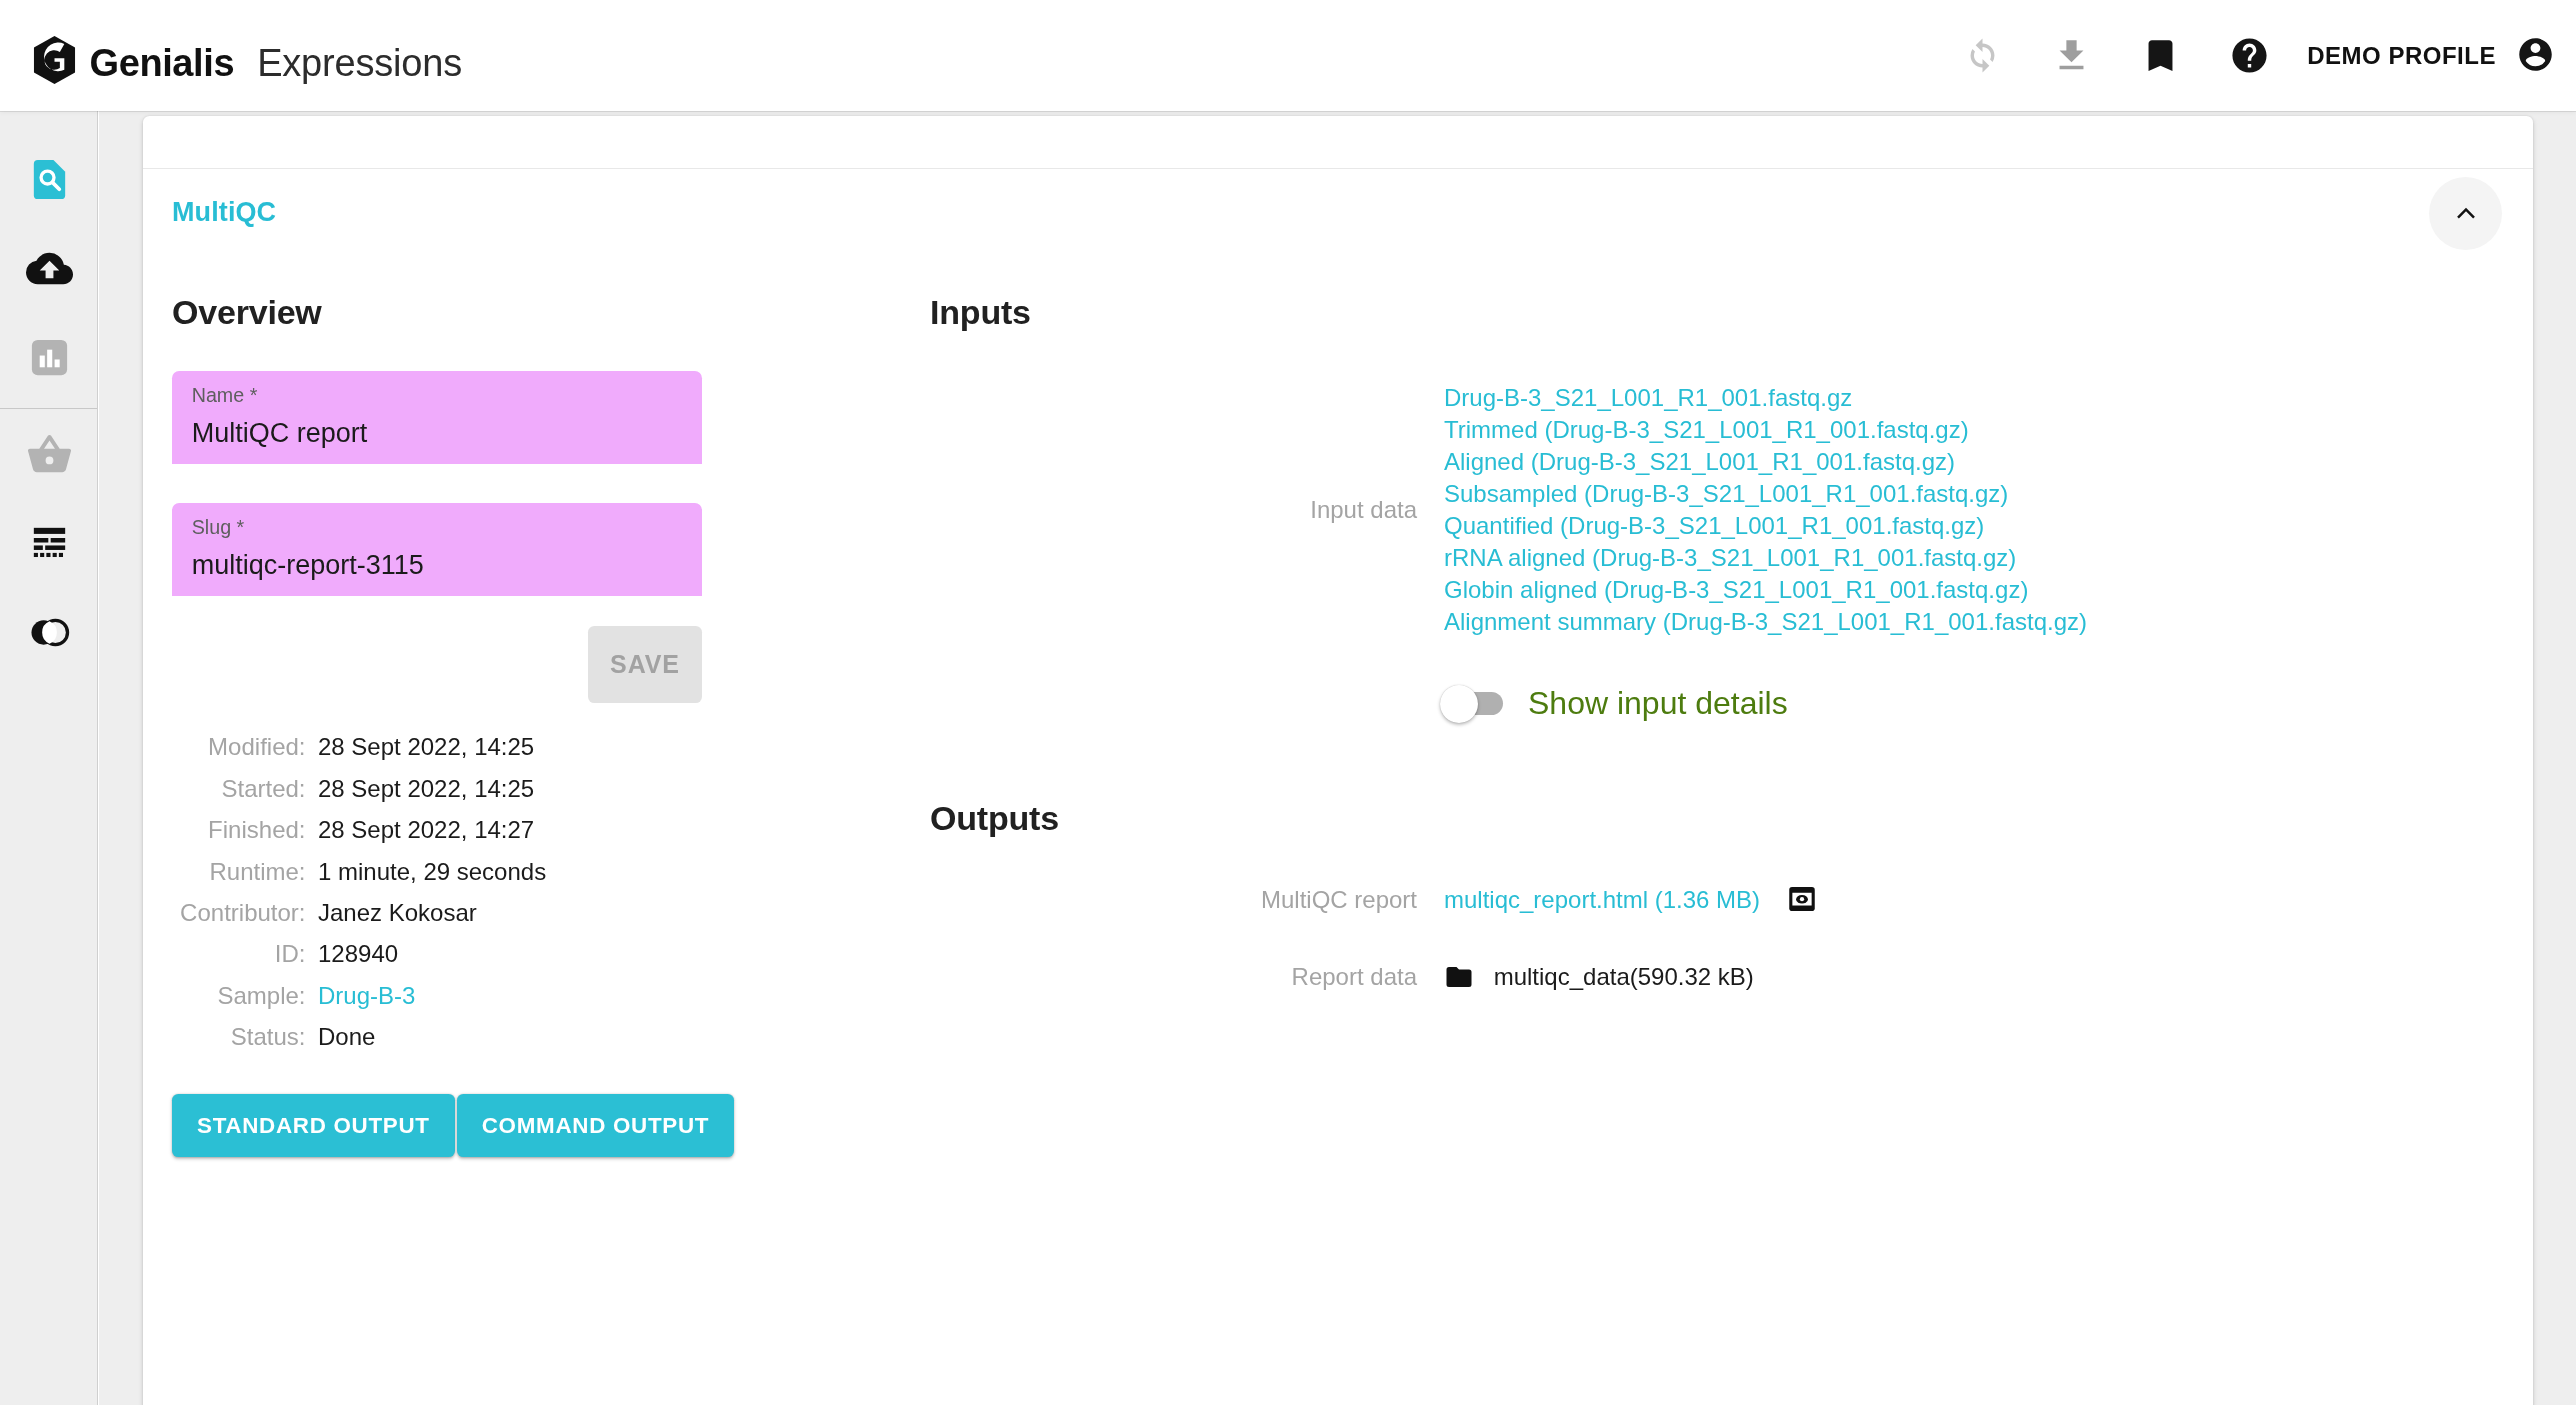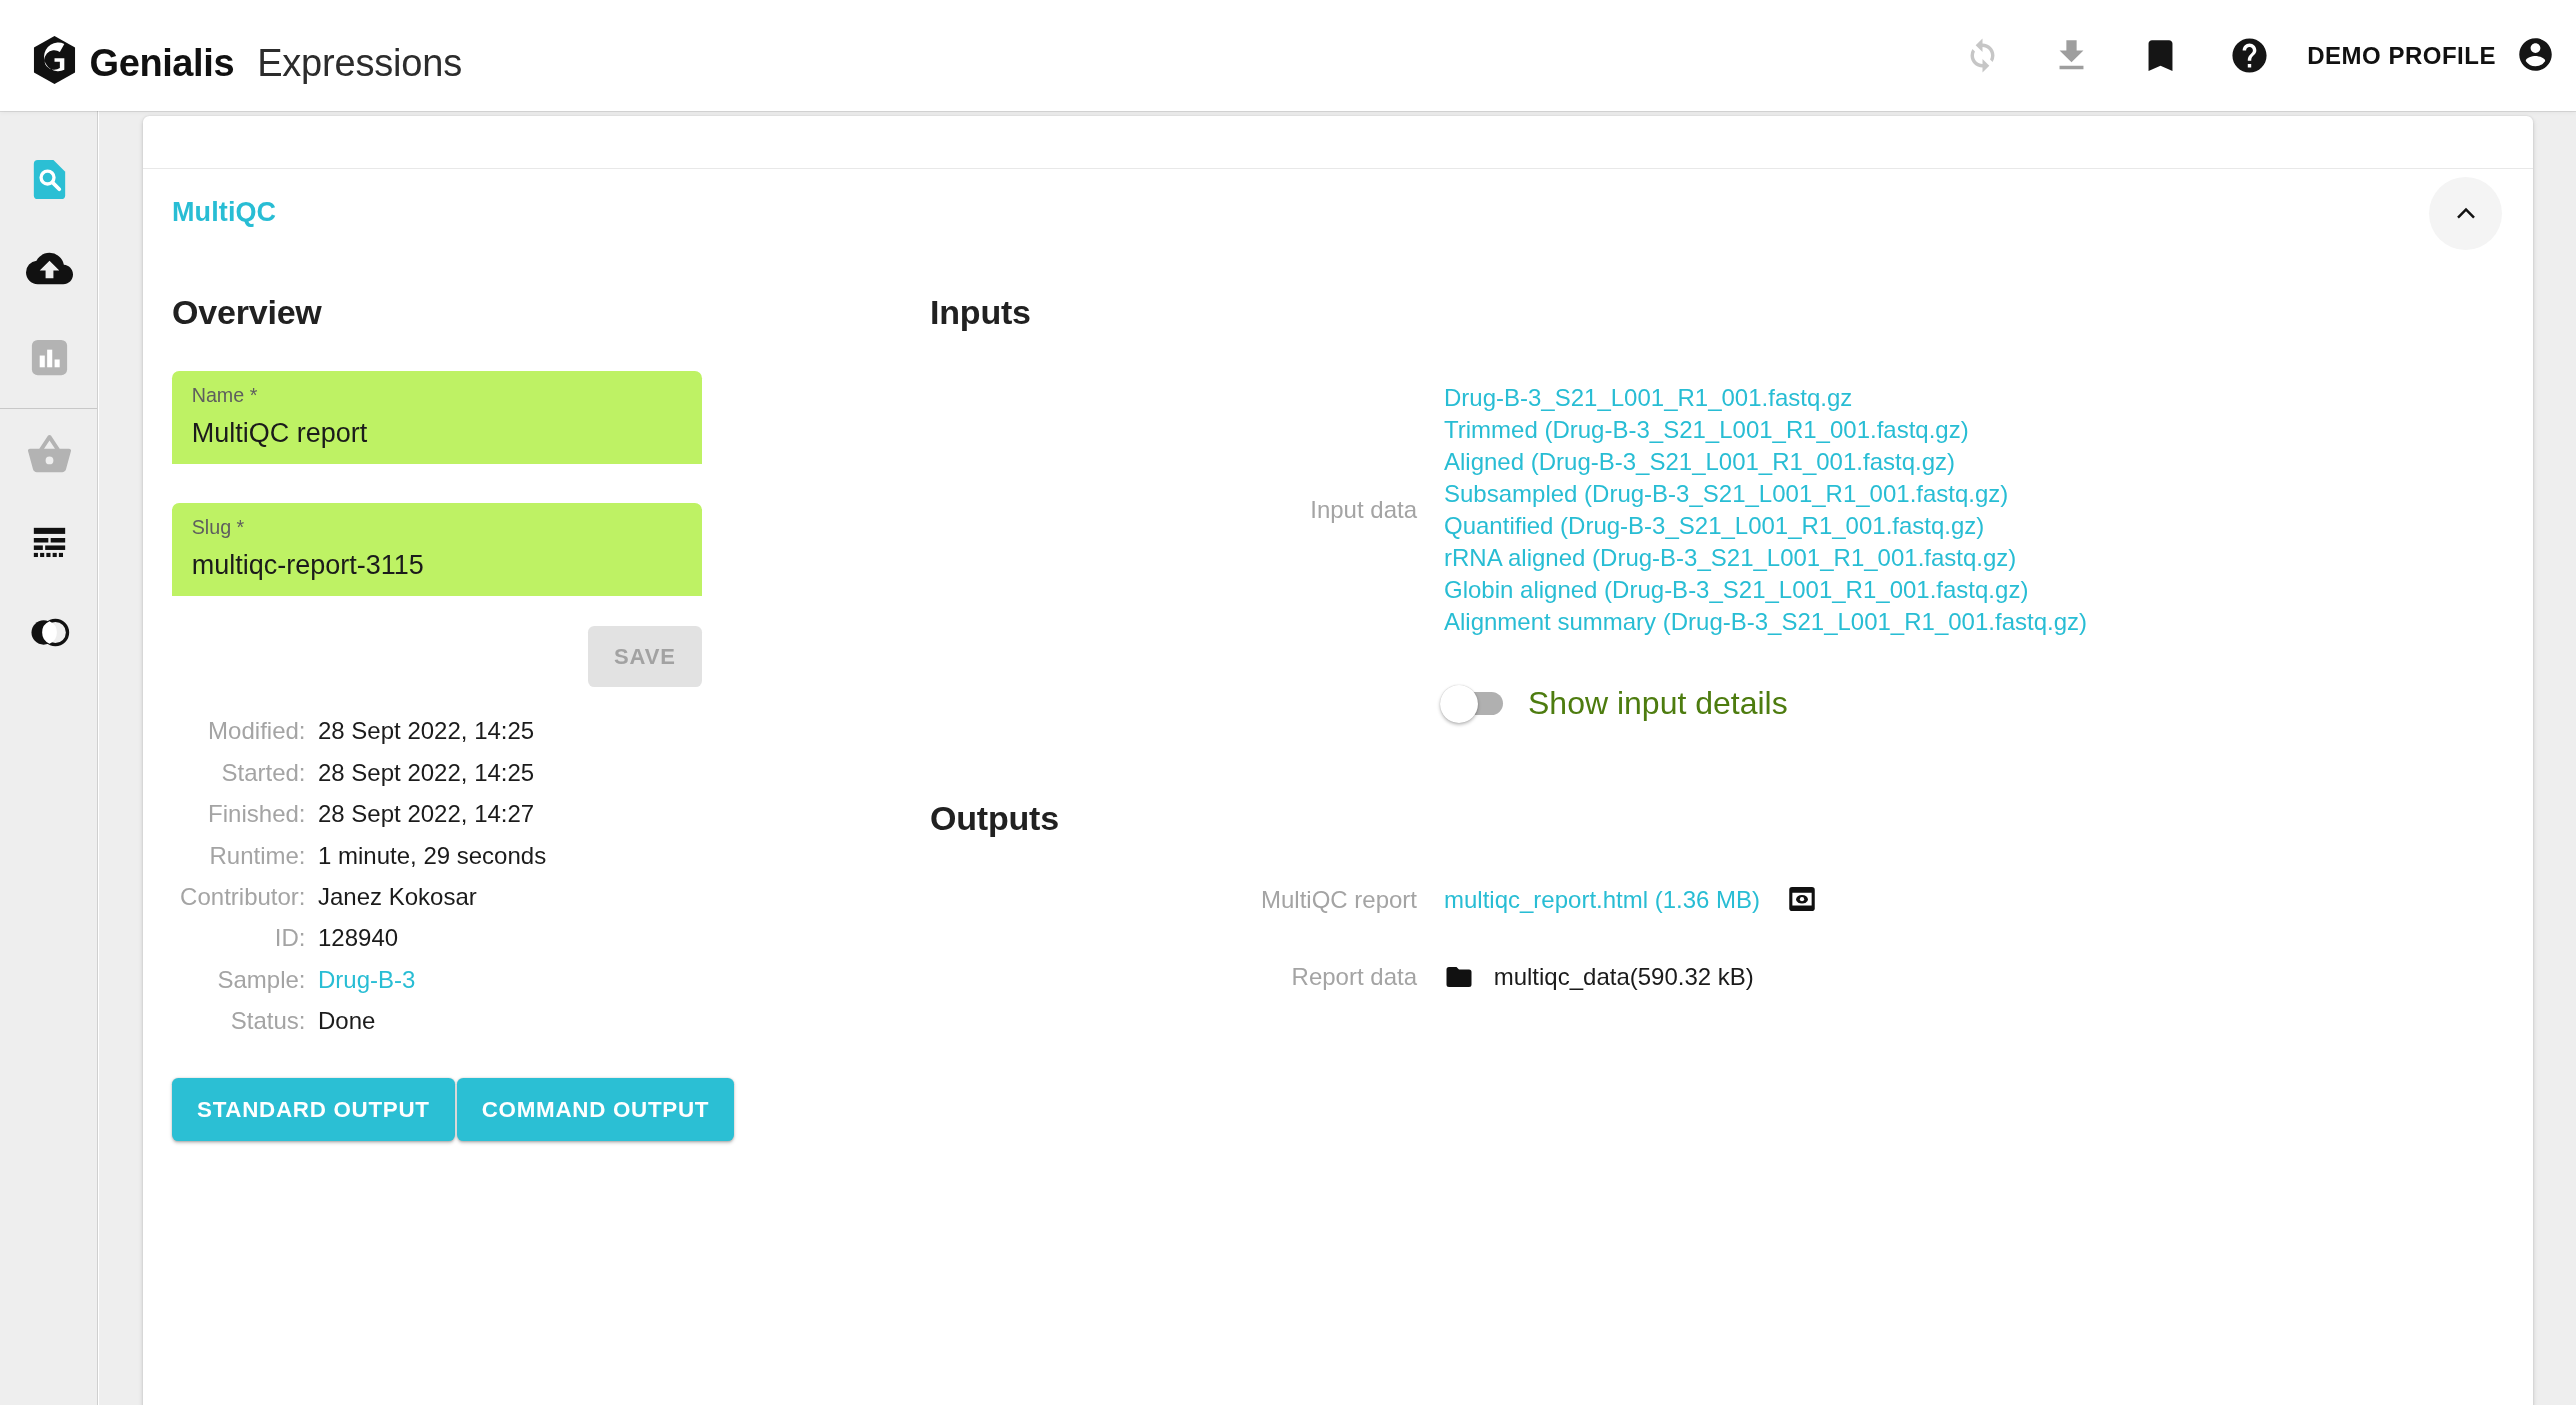--- a/index.html
+++ b/index.html
@@ -94,34 +94,34 @@
 
   
   .col-left { position: absolute; left: 29px; top: 125px; width: 680px; }
   .h2 {
     font-size: 34px; font-weight: 700; color: #212121; letter-spacing: -0.2px;
   }
 
   .field {
     margin-top: 39px;
     width: 530px; height: 93px;
-    background: #bef264;
+    background: #f0abfc;
     border-radius: 7.2px 7.2px 0 0;
     padding: 12.5px 18px 0 19.7px;
     position: relative;
     cursor: text;
   }
   .field-label { font-size: 19.7px; color: #5e5e5e; }
   .field-value { font-size: 27px; color: #1b1b1b; margin-top: 10.7px; }
 
   .save-row { width: 530px; display: flex; justify-content: flex-end; margin-top: 30px; }
   .save-btn {
-    width: 114px; height: 61px; border: none; border-radius: 6.3px;
+    width: 114px; height: 77px; border: none; border-radius: 6.3px;
     background: #e2e2e2; color: #a2a2a2;
-    font-family: inherit; font-size: 22px; font-weight: 700; letter-spacing: 0.9px;
+    font-family: inherit; font-size: 25px; font-weight: 700; letter-spacing: 0.9px;
     cursor: default;
   }
 
   .meta { margin-top: 30px; }
   .meta-row { display: flex; align-items: baseline; margin-bottom: 13.4px; }
   .meta-key {
     font-size: 24px; color: #a4a4a4; text-align: right;
     width: 146px; padding-right: 12.5px; flex: none;
   }
   .meta-val { font-size: 24px; color: #1b1b1b; }

